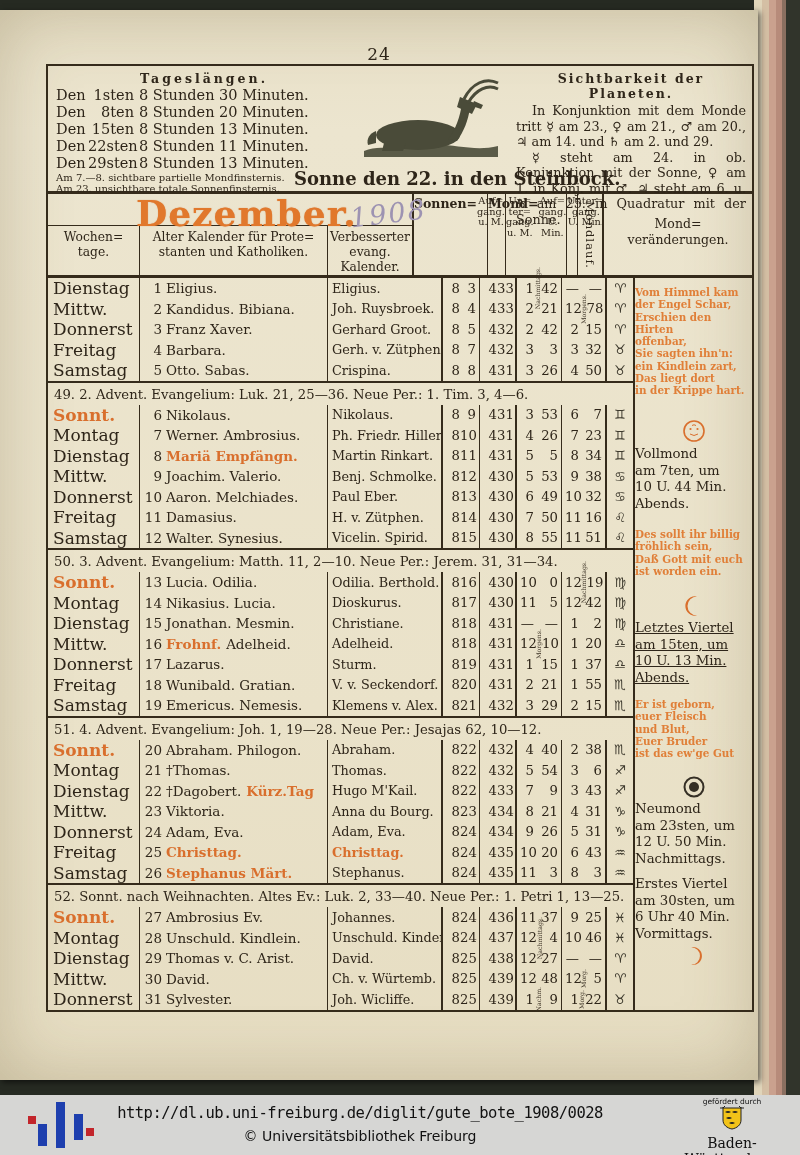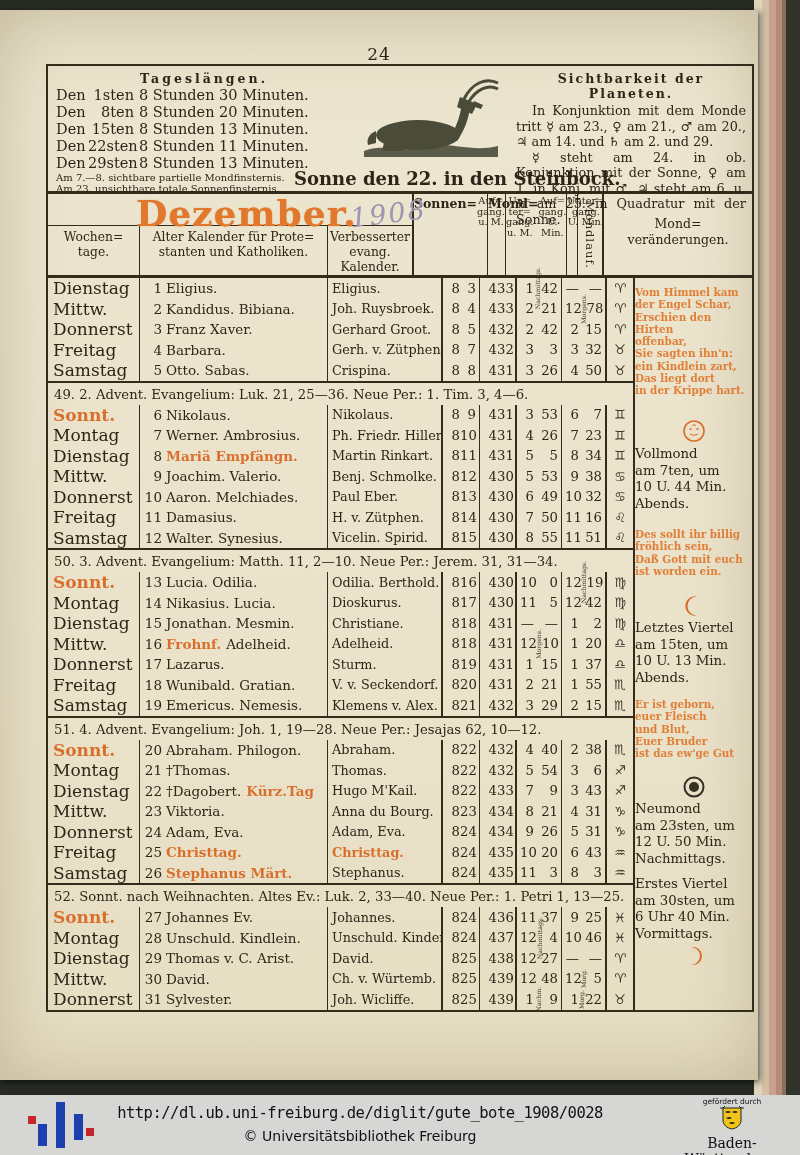--- a/index.html
+++ b/index.html
@@ -877,21 +877,21 @@
                 </div>
                 <div class="cz">♒</div>
               </div>
             </div>
             <div class="section">
               <div class="sec-head">52. Sonnt. nach Weihnachten. Altes Ev.: Luk. 2, 33—40. Neue Per.: 1. Petri 1, 13—25.</div>
               <div class="rw">
                 <div class="cwd org">Sonnt.</div>
                 <div class="cold">
                   <span class="nr">27</span>
-                  <span class="nm">Johannes Ev.</span>
+                  <span class="nm">Ambrosius Ev.</span>
                 </div>
                 <div class="cev">Johannes.</div>
                 <div class="cn">
                   <span class="vh">8</span>
                   <span class="vm">24</span>
                 </div>
                 <div class="cn cnb">
                   <span class="vh">4</span>
                   <span class="vm">36</span>
                 </div>
@@ -1033,21 +1033,21 @@
               <div>am 7ten, um</div>
               <div>10 U. 44 Min.</div>
               <div>Abends.</div>
             </div>
             <div class="mv-item mv-verse" style="top: 250px;">
               <div>Des sollt ihr billig</div>
               <div>fröhlich sein,</div>
               <div>Daß Gott mit euch</div>
               <div>ist worden ein.</div>
             </div>
-            <div class="mv-item mv-phase" style="top: 316px;">
+            <div class="mv-item mv-phase" style="top: 316px; text-decoration: underline;">
               <svg width="24" height="24" viewBox="0 0 24 24">
                 <path d="M15,2.5 A9.7,9.7 0 1 0 15,21.5 A7,7 0 1 1 15,2.5" fill="#d96f2d"></path>
               </svg>
               <div>Letztes Viertel</div>
               <div>am 15ten, um</div>
               <div>10 U. 13 Min.</div>
               <div>Abends.</div>
             </div>
             <div class="mv-item mv-verse" style="top: 420px;">
               <div>Er ist geborn,</div>

